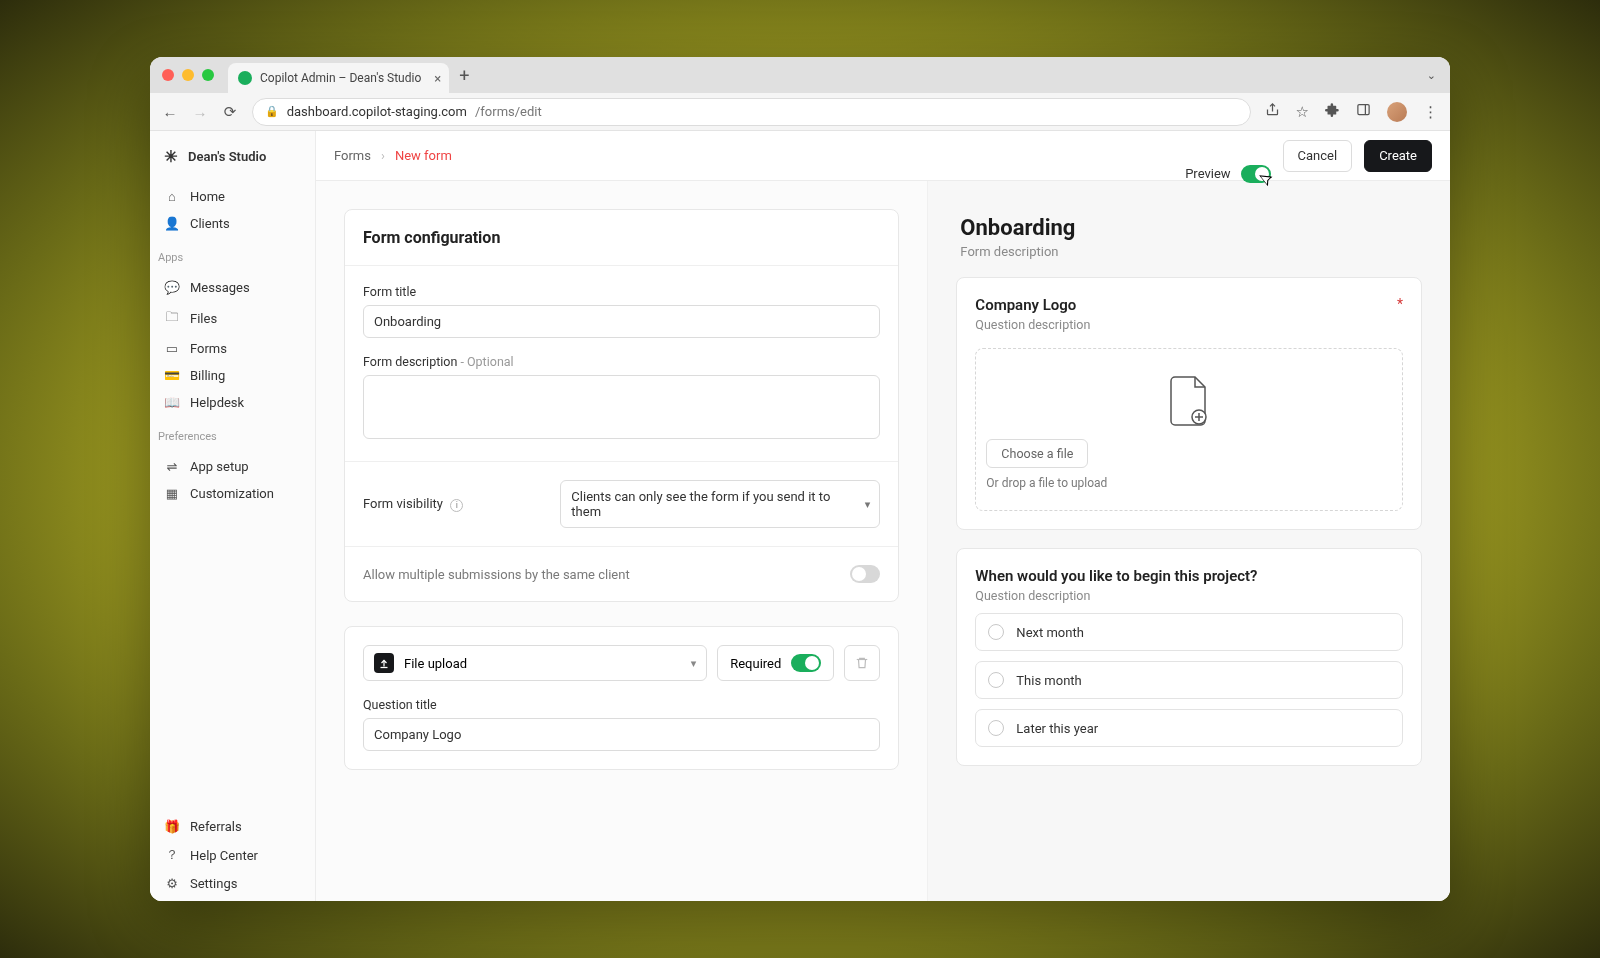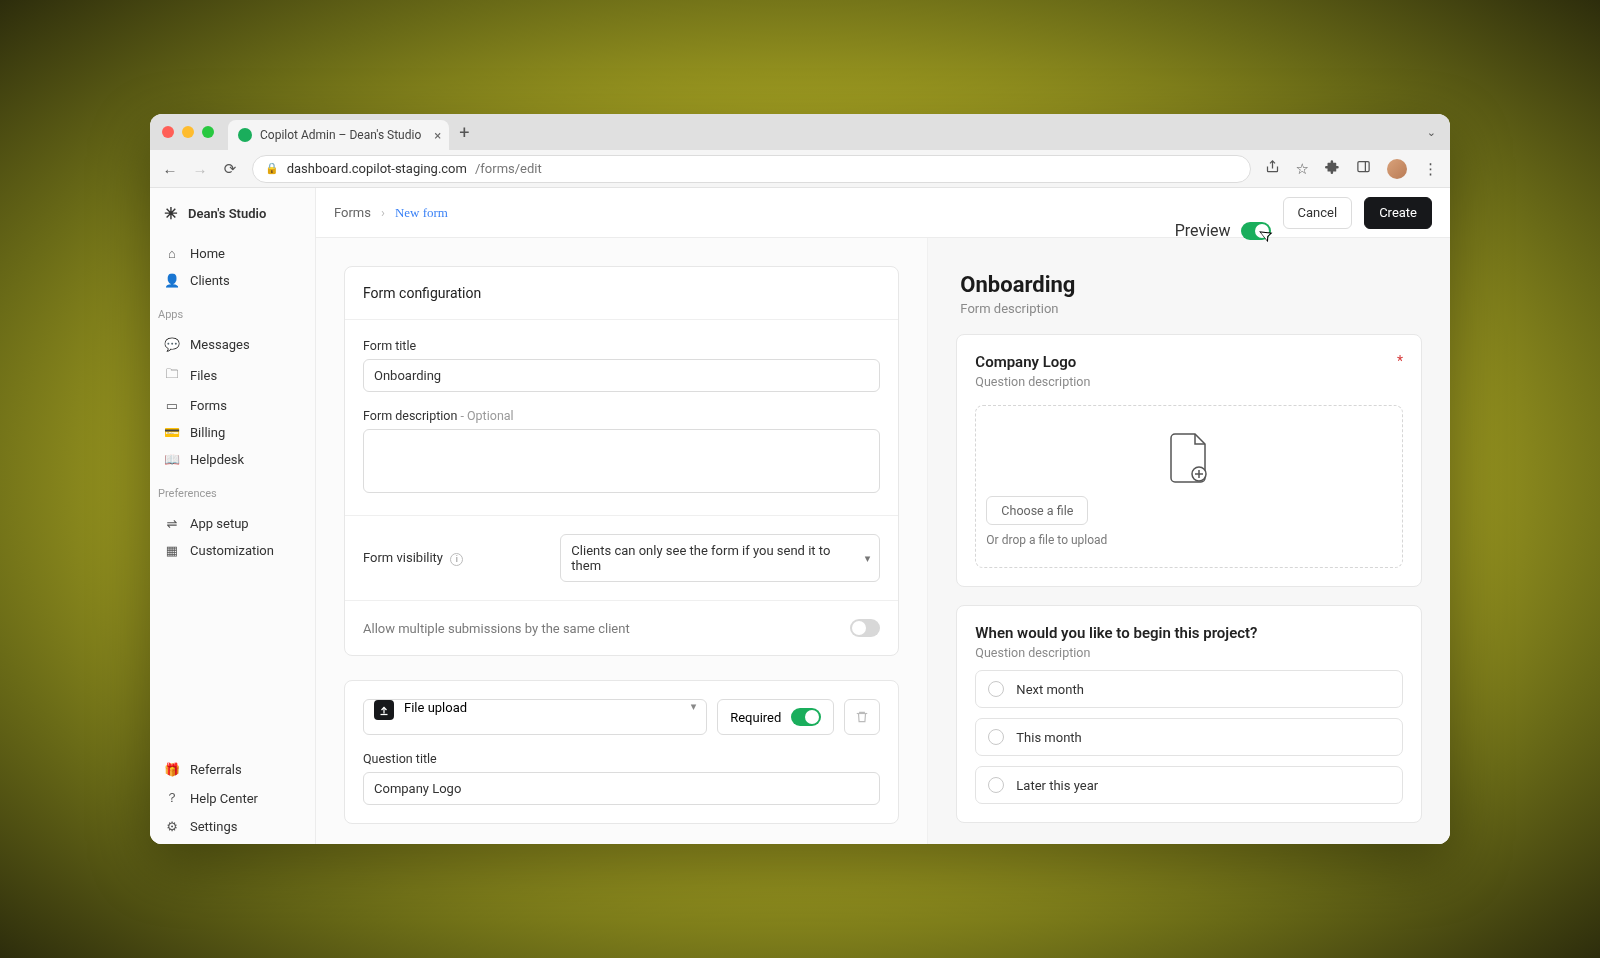--- a/index.html
+++ b/index.html
@@ -7,21 +7,21 @@
   body {
     font-family: -apple-system, BlinkMacSystemFont, "Segoe UI", Roboto, Helvetica, Arial, sans-serif;
     background: radial-gradient(ellipse at center, #e8e847 0%, #c6c028 40%, #6a6b17 75%, #2d2d0c 100%);
     display: flex;
     align-items: center;
     justify-content: center;
     overflow: hidden;
   }
   .browser-window {
     width: 1300px;
-    height: 730px;
+    height: 844px;
     background: #fff;
     border-radius: 12px;
     box-shadow: 0 20px 60px rgba(0,0,0,0.4);
     overflow: hidden;
     display: flex;
     flex-direction: column;
   }
   
   .tab-strip {
     height: 36px;
@@ -117,24 +117,24 @@
   .sidebar-spacer { flex:1; }
   .client-exp { display:flex;align-items:center;gap:10px;padding:12px 14px;border-top:1px solid #ececec;}
   .client-exp .dot { width:8px;height:8px;border-radius:50%;background:#24b563; }
   
   .main { flex:1; display:flex; flex-direction:column; overflow:hidden; }
   .topbar {
     height:50px;border-bottom:1px solid #ececec;background:#fff;
     display:flex;align-items:center;padding:0 18px;gap:12px;
   }
   .crumbs { display:flex;align-items:center;gap:10px;font-size:13px;color:#666; }
-  .crumbs .cur { color:#3b82f6;font-family:Liberation Serif, serif; }
+  .crumbs .cur { color:#ef4444; }
   .crumbs .chev { color:#bbb; }
   .top-spacer { flex:1; }
-  .preview-wrap { display:flex;align-items:center;gap:10px;font-size:16px;color:#333; position:relative;margin-top:36px;}
+  .preview-wrap { display:flex;align-items:center;gap:10px;font-size:13px;color:#333; position:relative;margin-top:36px;}
   .toggle {
     width:30px;height:18px;border-radius:9px;position:relative;
   }
   .toggle.on { background:#1aae5c; }
   .toggle.off { background:#d8d8d8; }
   .toggle .knob {
     position:absolute;top:2px;width:14px;height:14px;border-radius:50%;background:#fff;
   }
   .toggle.on .knob { right:2px; }
   .toggle.off .knob { left:2px; }
@@ -152,41 +152,41 @@
   .col { padding:28px; overflow-y:auto; }
   .col.left { width:54%; border-right:1px solid #f0f0f0; background:#fbfbfb;}
   .col.right { flex:1; background:#f7f7f7; }
   
   .card {
     background:#fff;border:1px solid #e7e7e7;border-radius:8px;
   }
   .card + .card { margin-top:24px; }
   .card-section { padding:18px 18px; }
   .card-section + .card-section { border-top:1px solid #efefef; }
-  .card-title { font-size:14px; font-weight:400; color:#222; }
+  .card-title { font-size:16px; font-weight:700; color:#222; }
   .field-label { font-size:12.5px; color:#333; margin-bottom:6px; display:block; }
   .field-label .opt { color:#9a9a9a; font-weight:400; }
   .text-input, .textarea, .select {
     width:100%;border:1px solid #dcdcdc;border-radius:6px;background:#fff;
     font-size:13px;color:#333;padding:8px 10px;font-family:inherit;
   }
   .textarea { height:64px; resize:none; }
   .row { display:flex;align-items:center;gap:20px; }
   .row.between { justify-content:space-between; }
   .select-wrap { position:relative; flex:1; max-width:320px;}
   .select-wrap .chev { position:absolute;right:10px;top:50%;transform:translateY(-50%);font-size:11px;color:#777; }
   .info-ico {
     display:inline-flex;width:13px;height:13px;border:1px solid #bbb;border-radius:50%;
     align-items:center;justify-content:center;font-size:9px;color:#888;margin-left:4px;
   }
   .muted { color:#7a7a7a; font-size:13px; }
   
   .qb-row { display:flex;gap:10px;align-items:center; }
   .qb-type {
-    flex:1;display:flex;gap:10px;
+    flex:1;display:flex;align-items:center;gap:10px;
     border:1px solid #dcdcdc;border-radius:6px;height:36px;padding:0 10px;background:#fff;
     position:relative;font-size:13px;
   }
   .qb-type .ico-box {
     width:20px;height:20px;background:#17181b;border-radius:4px;color:#fff;
     display:flex;align-items:center;justify-content:center;font-size:11px;
   }
   .qb-type .chev { margin-left:auto; color:#888; font-size:11px; }
   .qb-req {
     display:flex;align-items:center;gap:10px;

